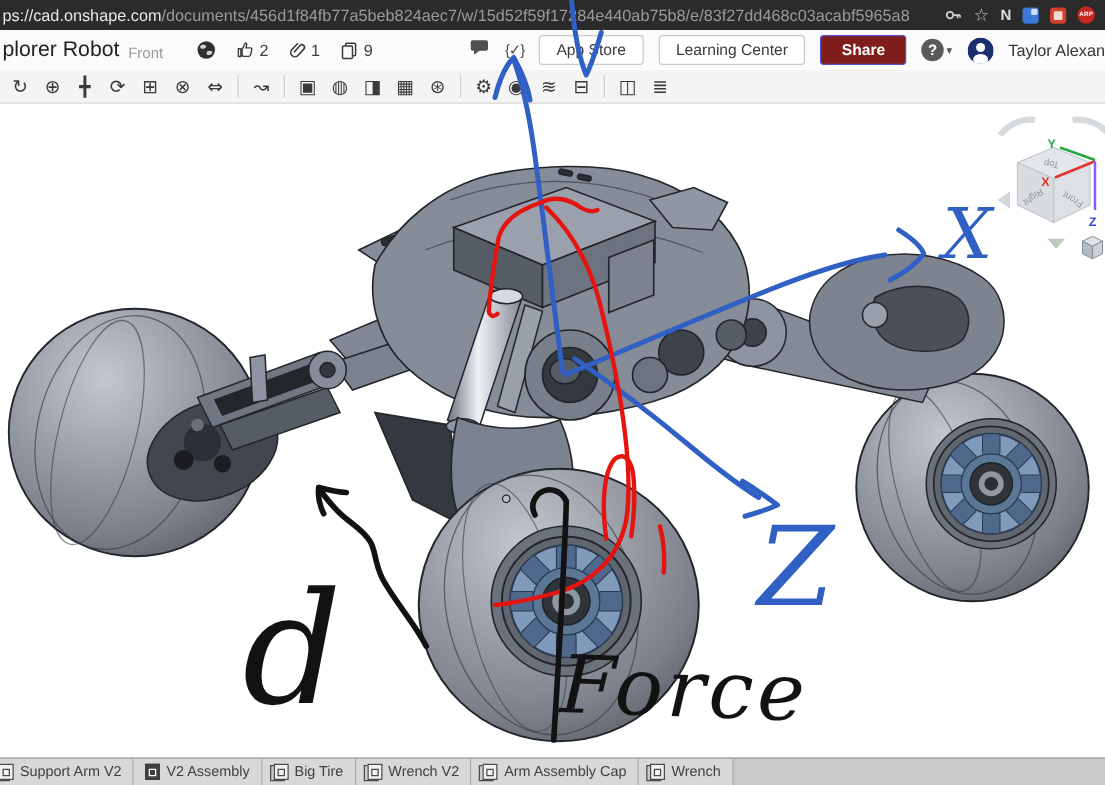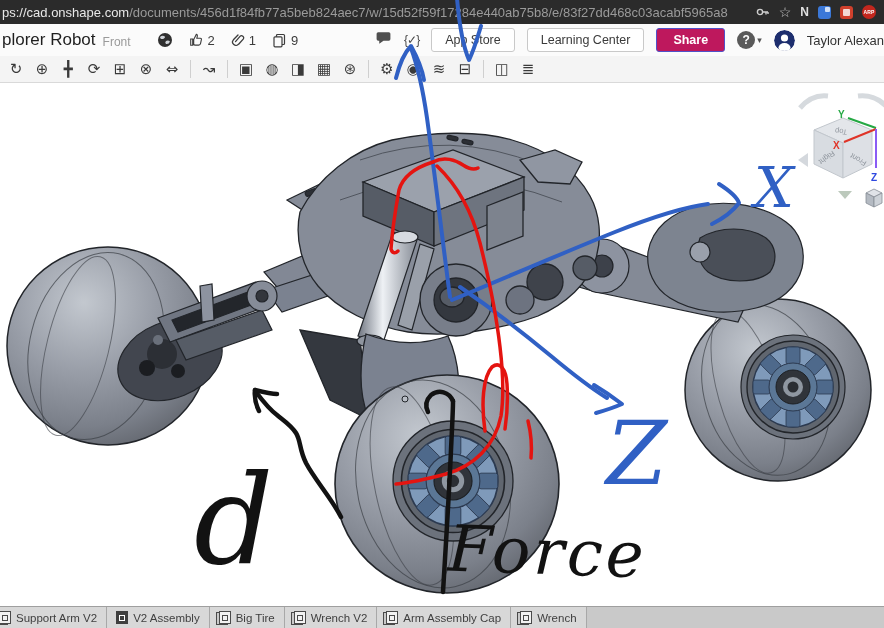--- a/index.html
+++ b/index.html
@@ -23,21 +23,21 @@
   
   .dochdr{position:absolute;left:0;top:24px;width:884px;height:32px;background:#fbfbfb;z-index:5;
           border-bottom:1px solid #e6e6e6;display:flex;align-items:center;}
   .dtitle{font-size:17px;font-weight:normal;color:#1f1f1f;margin-left:2px;white-space:nowrap;}
   .dws{font-size:12px;color:#9a9a9a;margin-left:7px;margin-top:3px;}
   .hicon{display:flex;align-items:center;gap:4px;color:#3c3c3c;font-size:13px;}
   .hgrp{display:flex;align-items:center;gap:16px;margin-left:26px;}
   .hdr-right{margin-left:auto;display:flex;align-items:center;gap:12px;padding-right:0;}
   .btn{height:24px;border:1px solid #c9c9c9;border-radius:3px;background:#fff;color:#3a3a3a;
        font-size:12.5px;padding:0 13px;font-family:inherit;}
-  .btn.share{background:#be185d;border-color:#5051c9;color:#fff;font-weight:bold;padding:0 16px;}
+  .btn.share{background:#7f1d1d;border-color:#5051c9;color:#fff;font-weight:bold;padding:0 16px;}
   .fsicon{font-size:12px;color:#4a4a4a;letter-spacing:-1px;}
   .helpwrap{display:flex;align-items:center;gap:2px;}
   .helpc{width:18px;height:18px;border-radius:50%;background:#5a5a5a;color:#fff;font-size:12px;font-weight:bold;
          display:flex;align-items:center;justify-content:center;}
   .caret{font-size:9px;color:#555;}
   .avatar{width:21px;height:21px;border-radius:50%;overflow:hidden;}
   .uname{font-size:13px;color:#333;white-space:nowrap;text-align:center;}
   
   .toolbar{position:absolute;left:0;top:56px;width:884px;height:26px;background:#f4f4f4;z-index:5;
            border-bottom:1px solid #d9d9d9;display:flex;align-items:center;padding-left:3px;}

